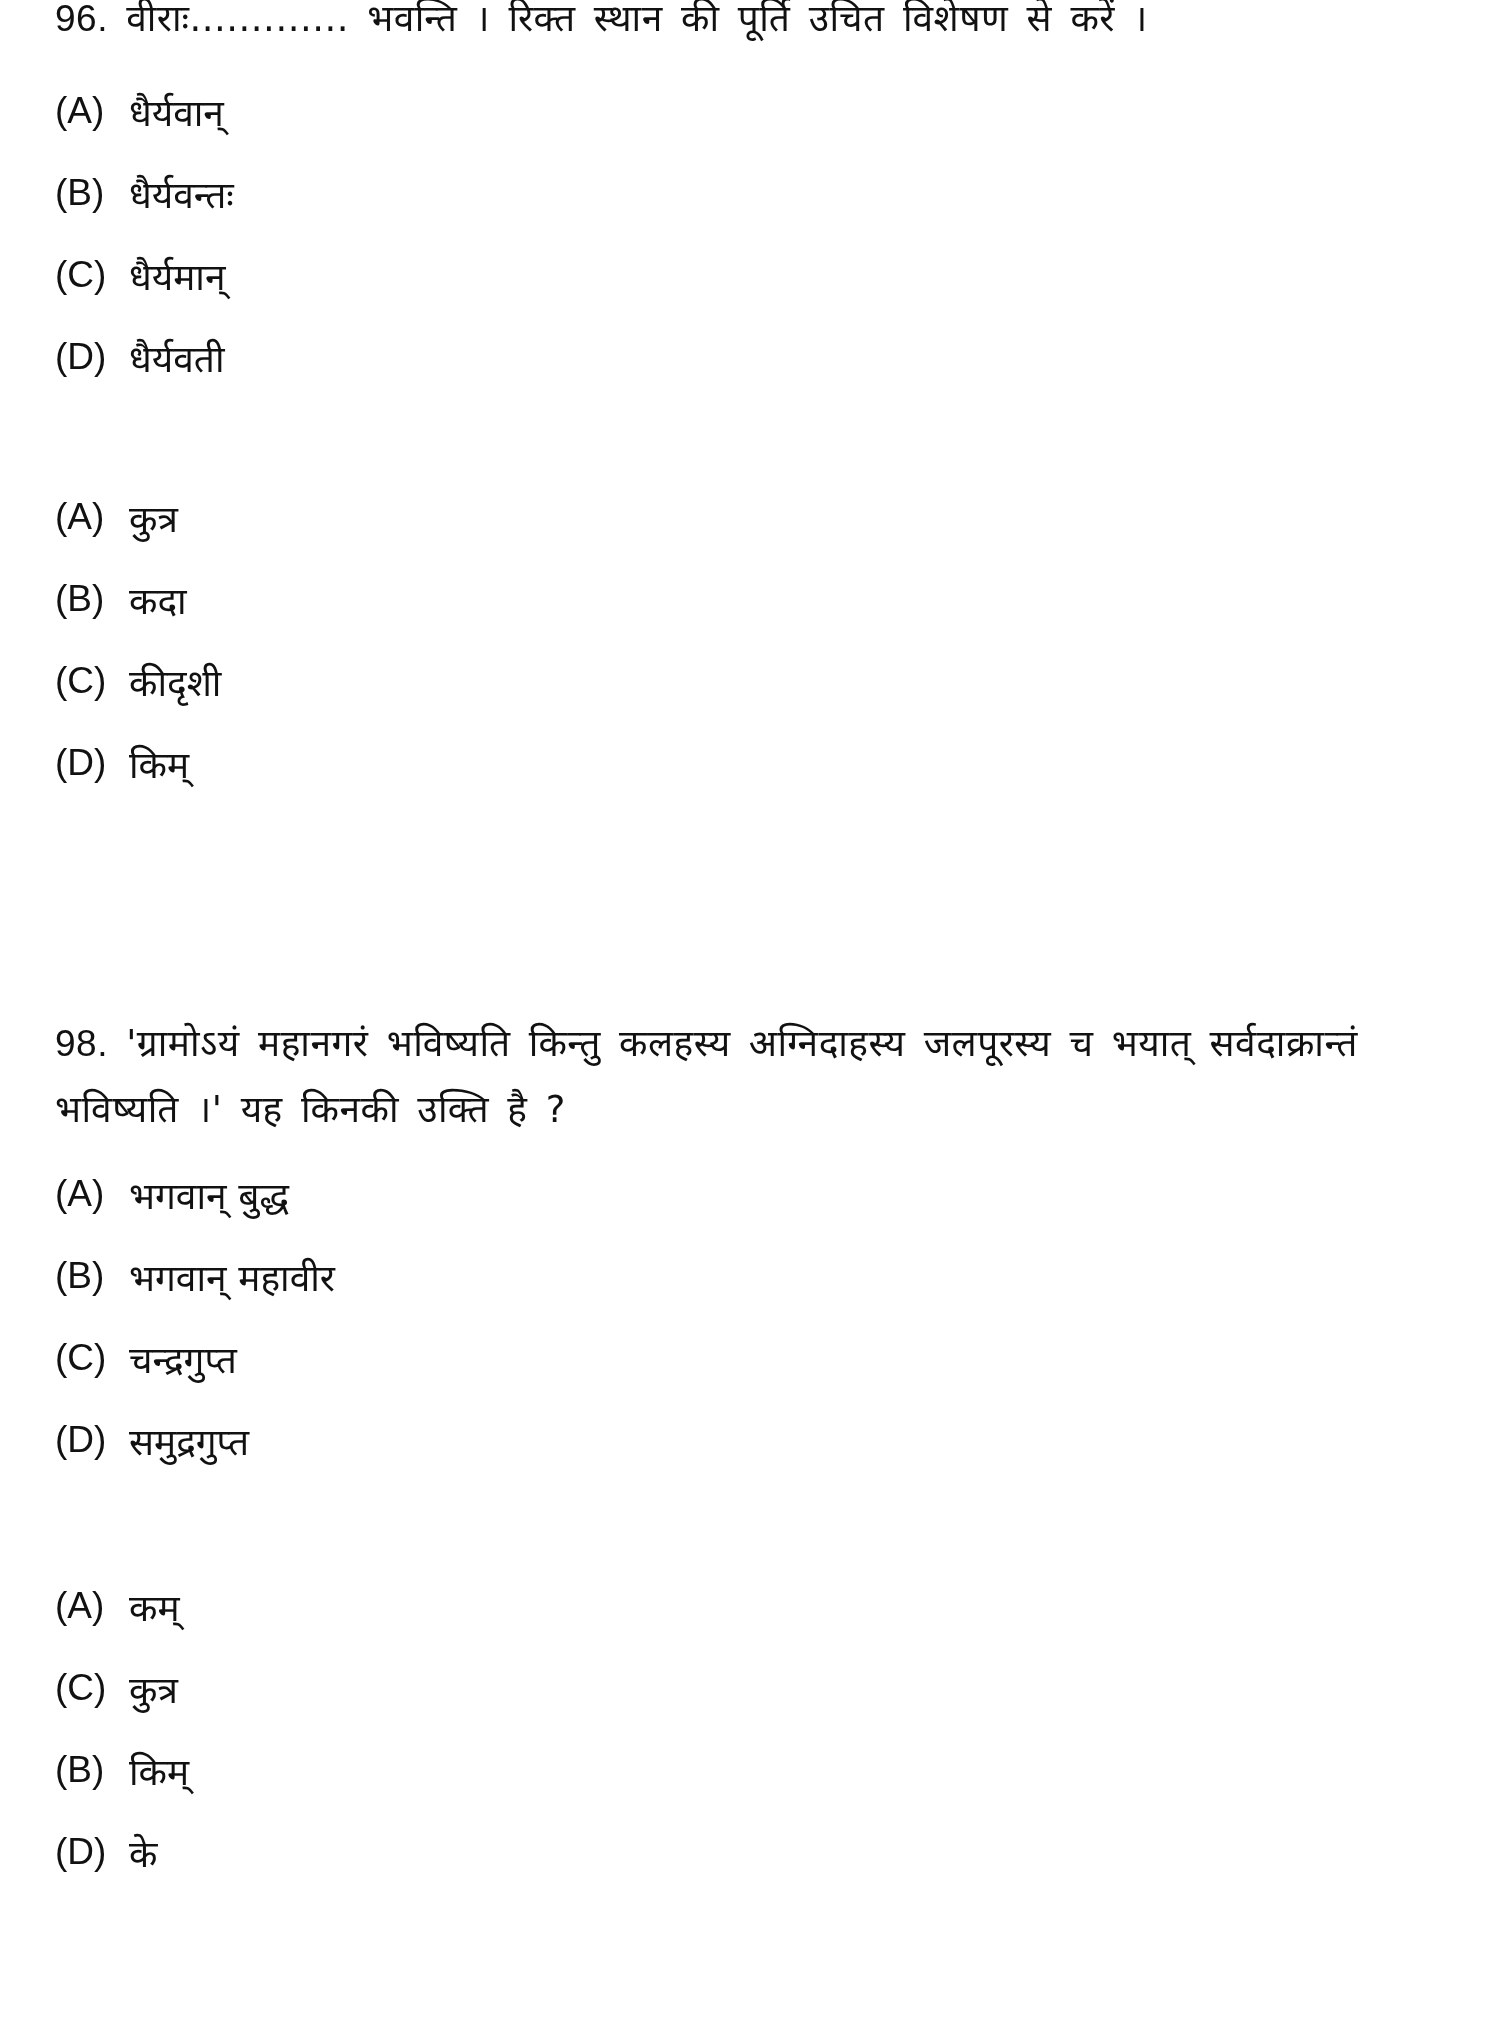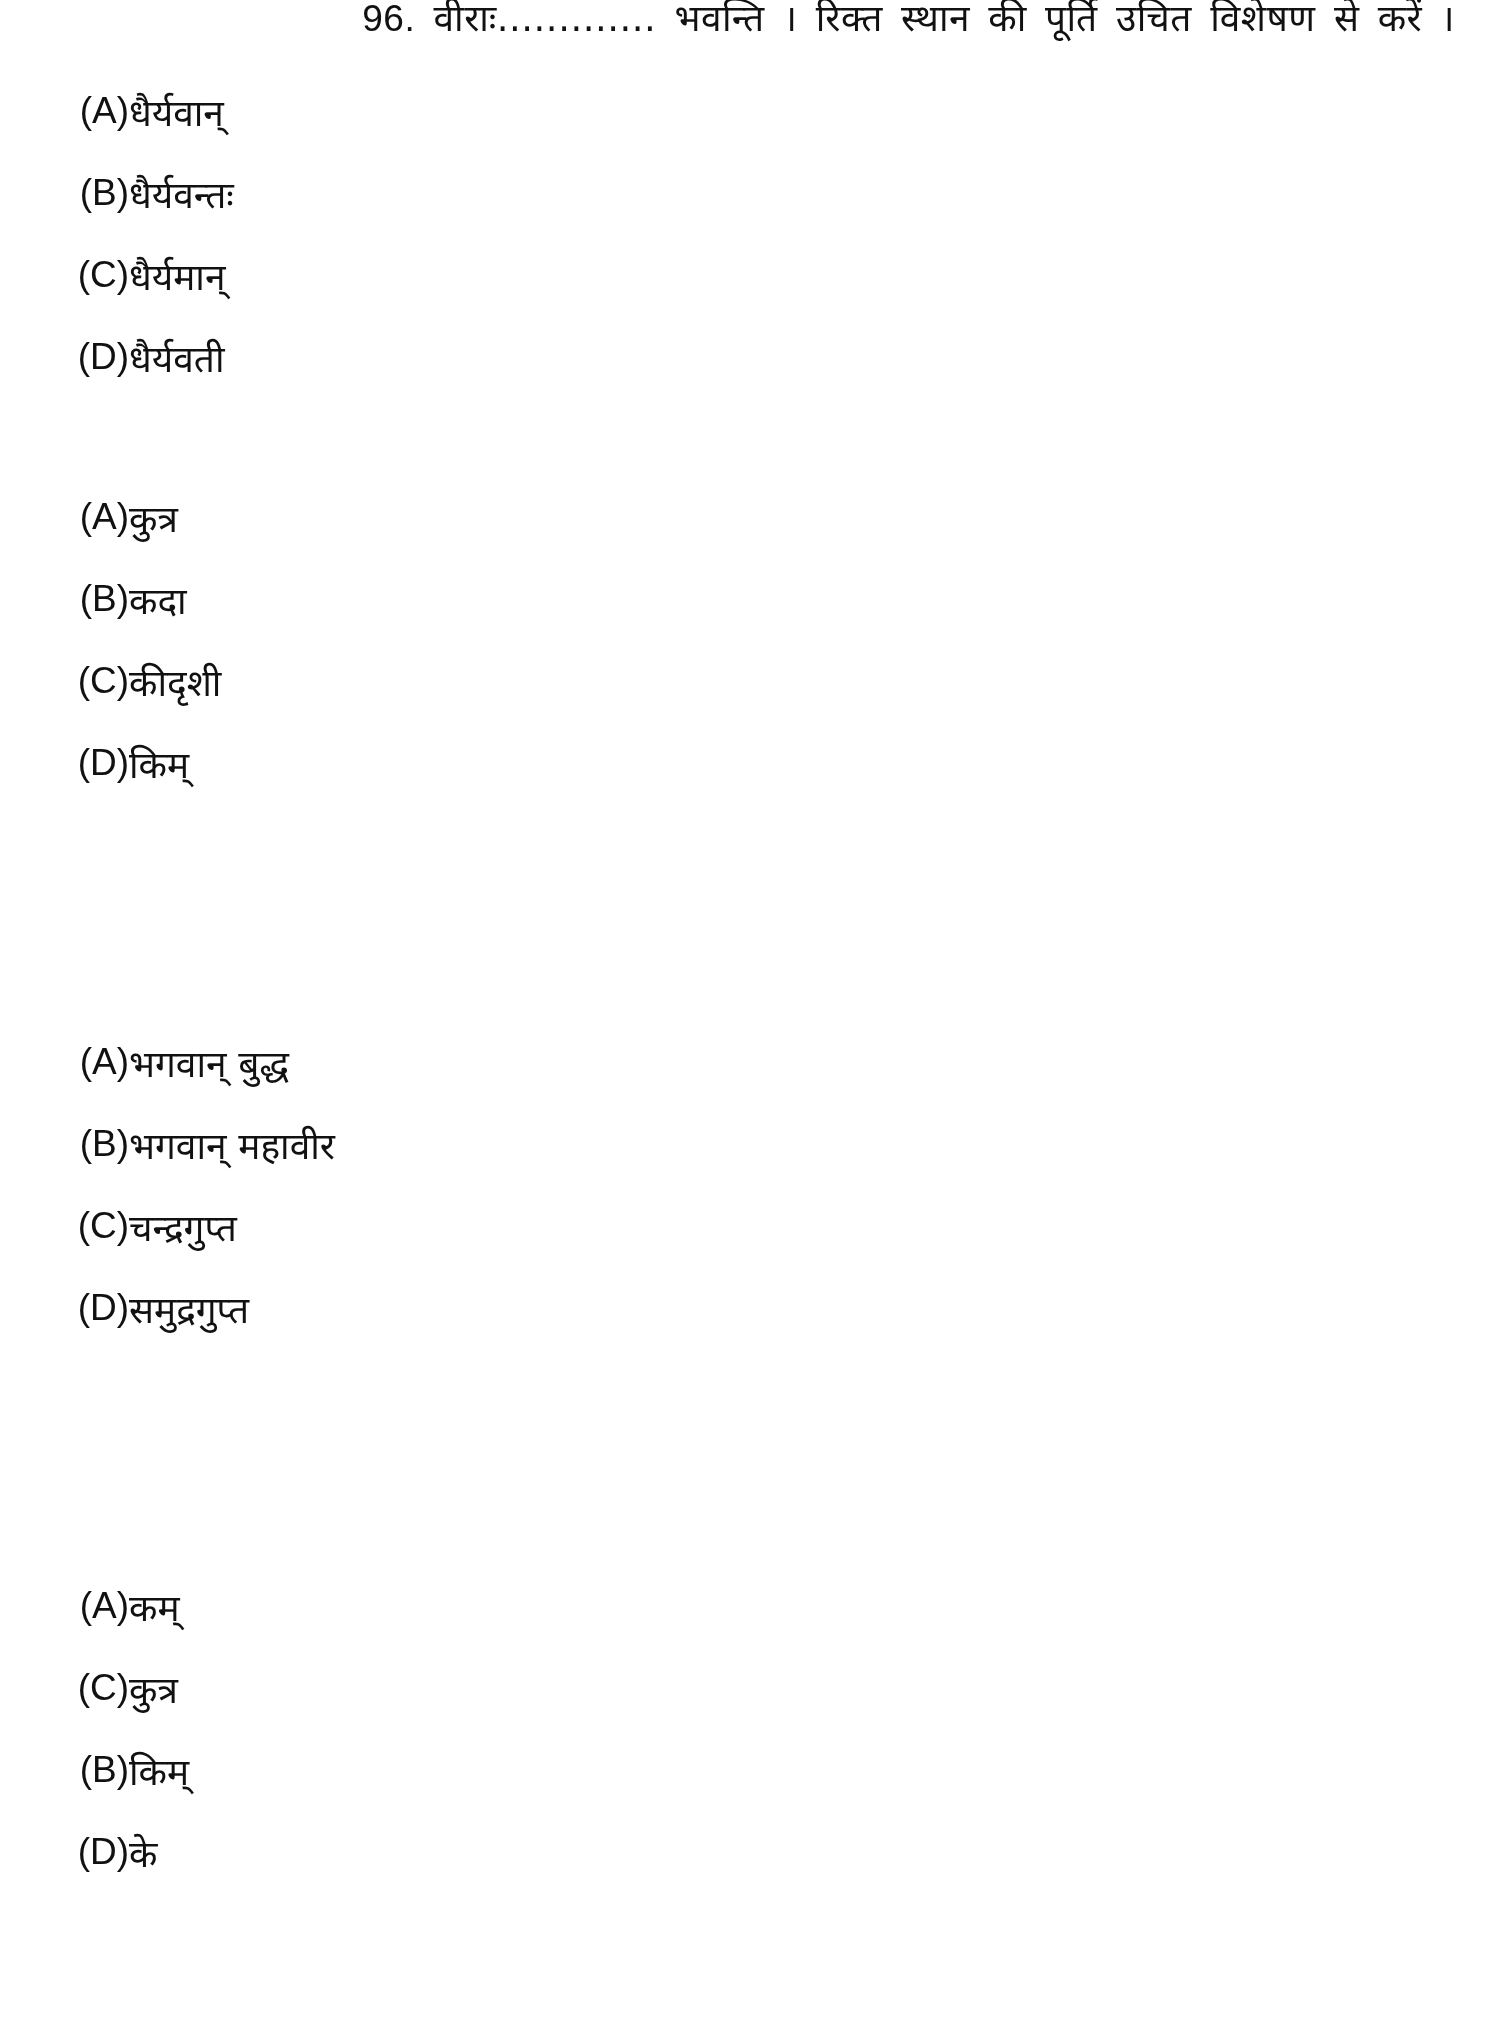--- a/index.html
+++ b/index.html
@@ -13,21 +13,20 @@
     position: relative;
     overflow: hidden;
     color: #111111;
     font-family: "DejaVu Sans", "Liberation Sans", sans-serif;
   }
   .page {
     position: absolute;
     left: 0; top: 0;
     width: 1505px;
     height: 2034px;
-    text-align: right;
   }
   .question {
     position: absolute;
     left: 55px;
     width: 1400px;
   }
   .q-stem {
     font-size: 37px;
     line-height: 66px;
     margin: 0;
@@ -107,20 +106,24 @@
         <span class="opt-text">कीदृशी</span>
       </li>
       <li class="option">
         <span class="opt-label">(D)</span>
         <span class="opt-text">किम्</span>
       </li>
     </ul>
   </section>
 
   <section class="question" style="top:1011px;">
+    <p class="q-stem">
+      <span class="q-num">98.</span>
+      <span>'ग्रामोऽयं महानगरं भविष्यति किन्तु कलहस्य अग्निदाहस्य जलपूरस्य च भयात् सर्वदाक्रान्तं भविष्यति ।' यह किनकी उक्ति है ?</span>
+    </p>
     <ul class="options" style="margin-top:10px;">
       <li class="option">
         <span class="opt-label">(A)</span>
         <span class="opt-text">भगवान् बुद्ध</span>
       </li>
       <li class="option">
         <span class="opt-label">(B)</span>
         <span class="opt-text">भगवान् महावीर</span>
       </li>
       <li class="option">

